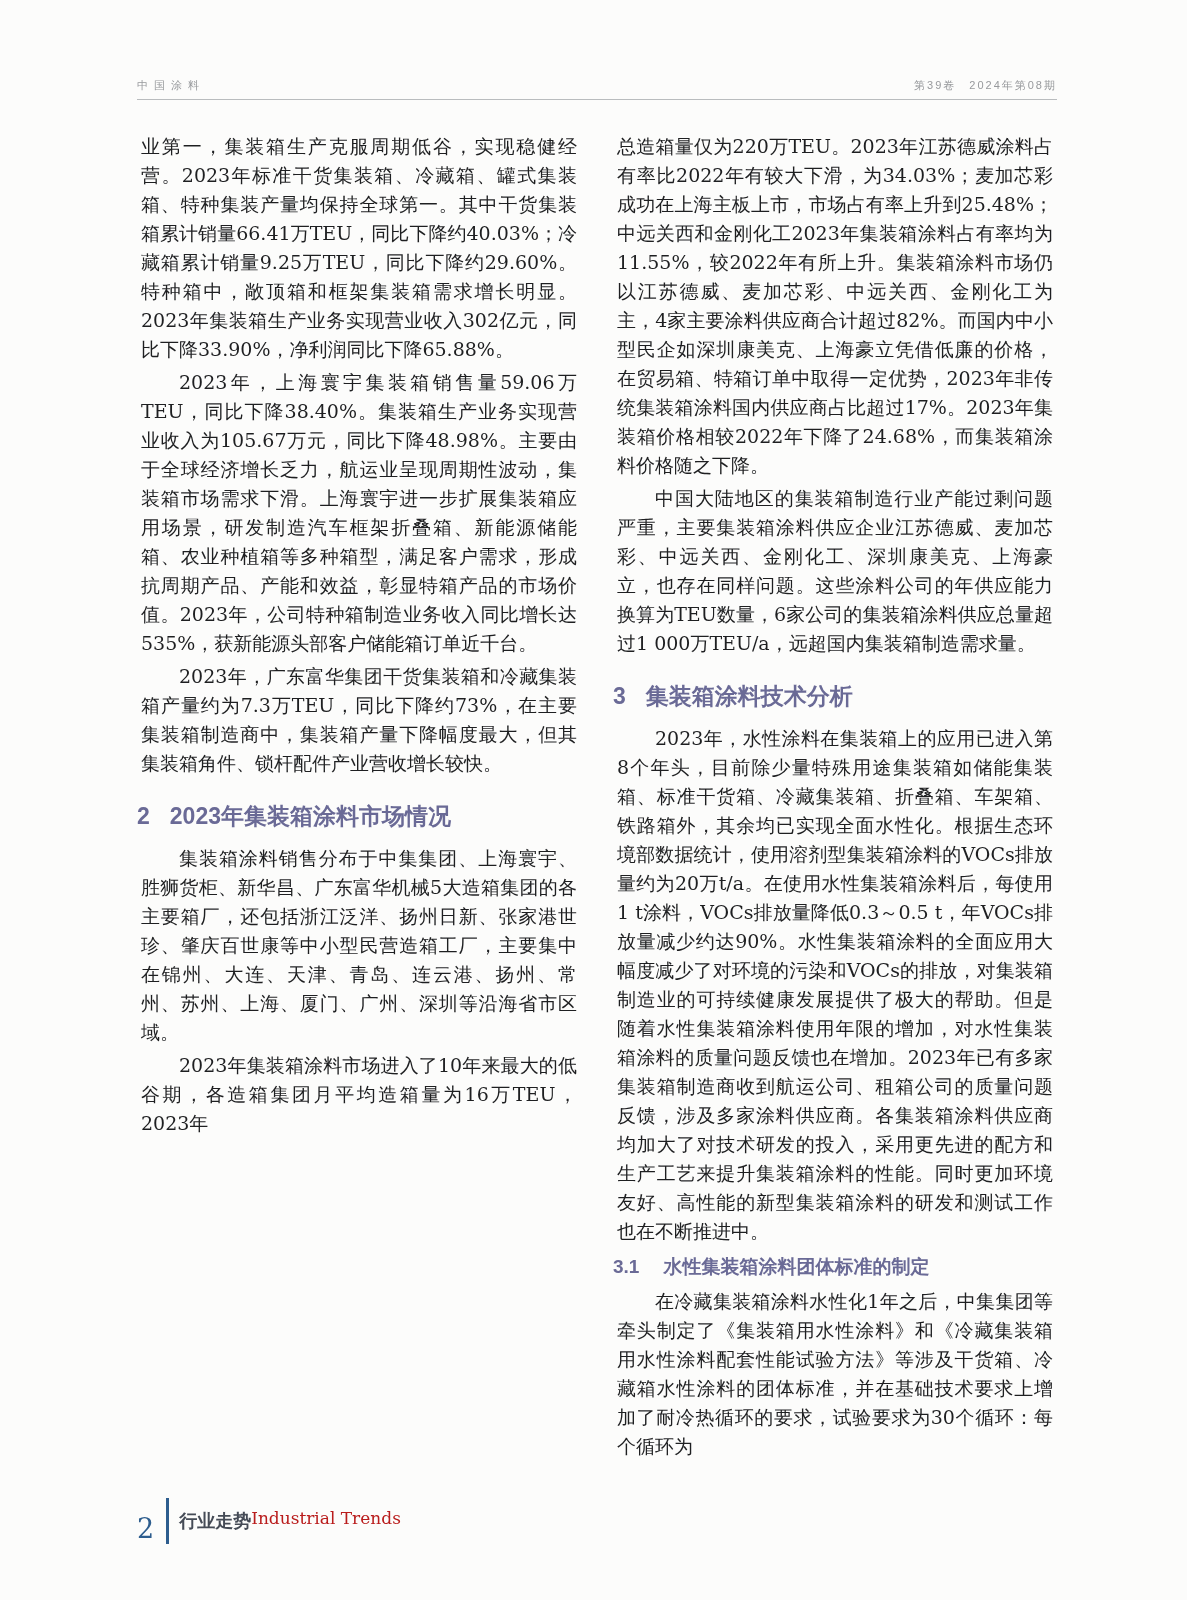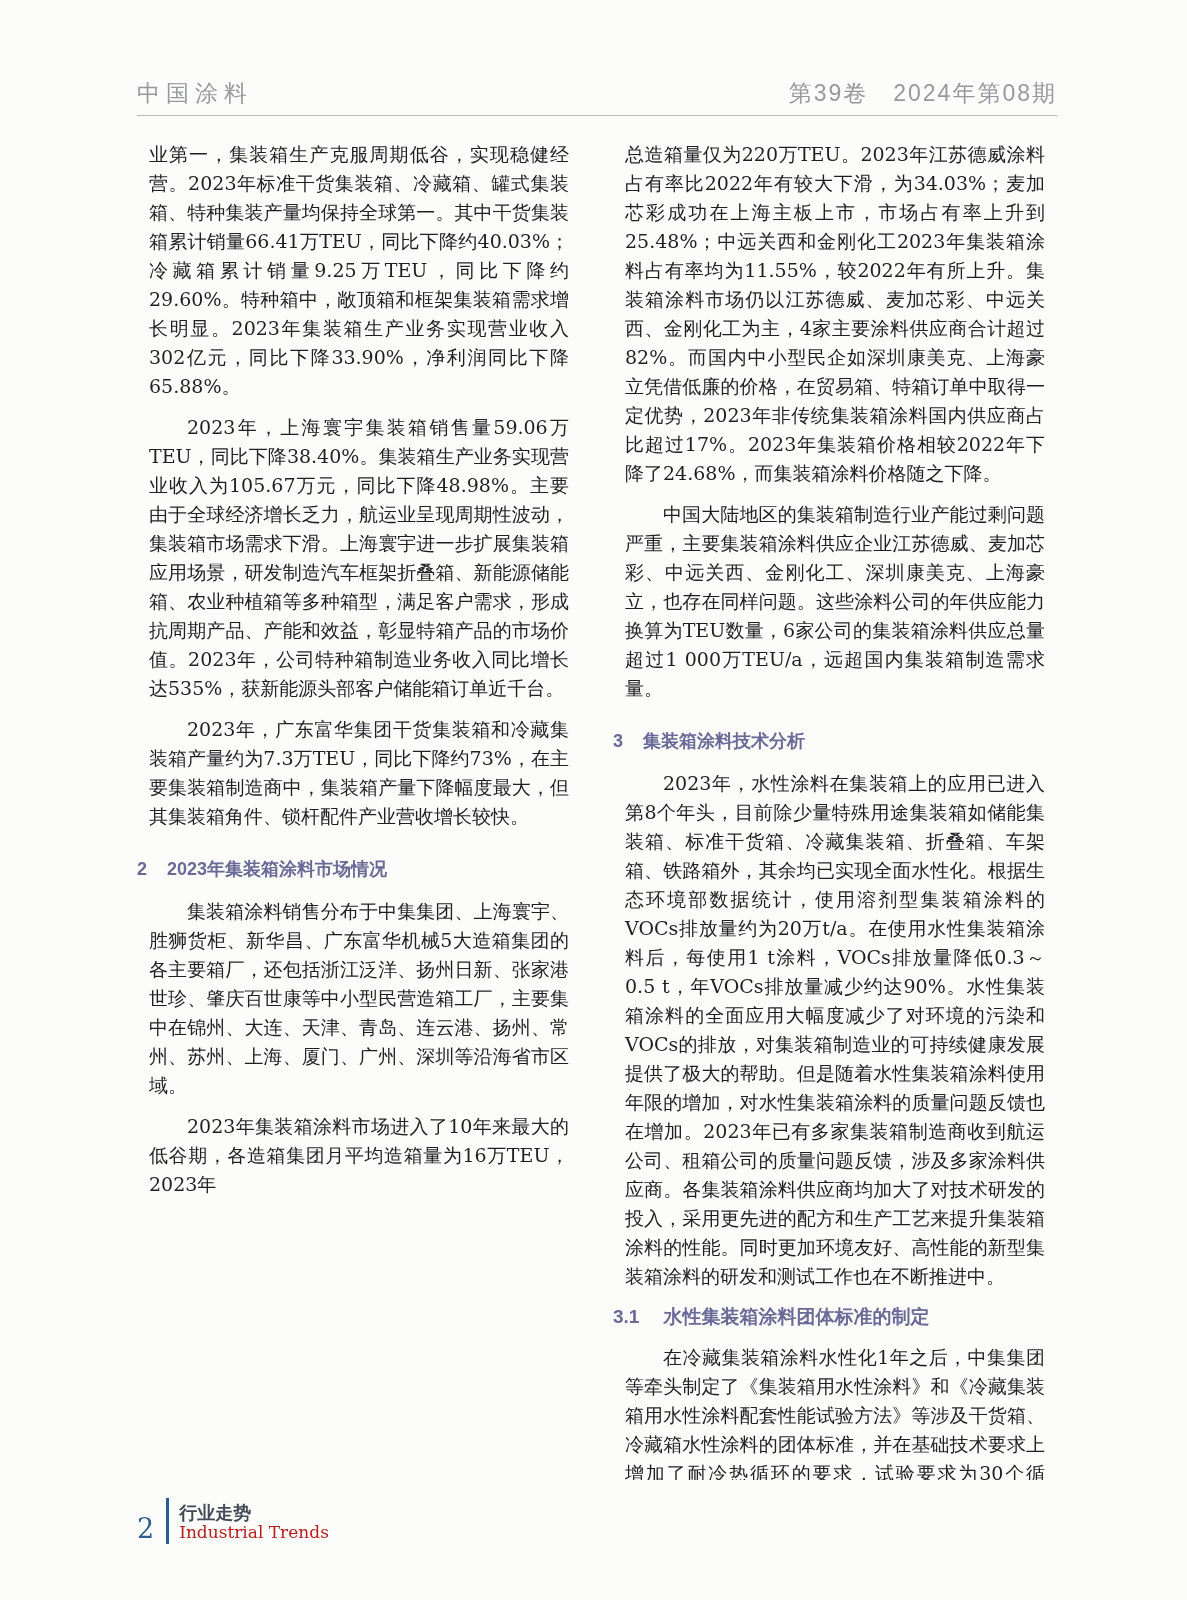--- a/index.html
+++ b/index.html
@@ -9,44 +9,44 @@
     margin:0 auto;
     background:#fcfcfb;
     font-family:"DejaVu Serif","Liberation Serif",serif;
     color:#1e1f21;
     overflow:hidden;
   }
   .page-header{
     position:absolute;left:137px;right:130px;top:78px;
     display:flex;justify-content:space-between;align-items:flex-end;
     font-family:"Liberation Sans","DejaVu Sans",sans-serif;
-    color:#97999c;font-size:23px;
+    color:#97999c;font-size:11px;
     padding-bottom:6px;
     border-bottom:1.5px solid #b9bcbe;
   }
   .journal-name{letter-spacing:6px;}
   .volume-issue{letter-spacing:2px;}
   .content{
     position:absolute;left:137px;top:128px;
     width:920px;height:1352px;
     display:flex;gap:32px;
     overflow:hidden;
   }
   .col{width:444px;overflow:hidden;}
   .col p{
-    margin:12px;
+    margin:4px;
     font-size:19px;line-height:29px;
     text-align:justify;
     text-indent:2em;
   }
   .col p.cont{text-indent:0;}
   h2.sec{
     margin:23px 0 13px 0;
     font-family:"Liberation Sans","DejaVu Sans",sans-serif;
-    font-size:18px;font-weight:bold;
+    font-size:23px;font-weight:bold;
     color:#6a6a96;
     line-height:30px;
   }
   h2.sec .sec-num{margin-right:20px;}
   h3.subsec{
     margin:7px 0 6px 0;
     font-family:"Liberation Sans","DejaVu Sans",sans-serif;
     font-size:19px;font-weight:bold;
     color:#6a6a96;
     line-height:28px;
@@ -57,21 +57,21 @@
     display:flex;align-items:center;
   }
   .page-num{
     font-size:27px;color:#2d5d8e;
     margin-right:12px;
     align-self:flex-end;
   }
   .footer-bar{
     width:3px;height:46px;background:#2d5d8e;margin-right:10px;
   }
-  .footer-text{display:flex;flex-direction:column;justify-content:space-between;}
+  .footer-text{display:flex;justify-content:space-between;}
   .footer-title{
     font-family:"Liberation Sans","DejaVu Sans",sans-serif;
     font-size:18px;font-weight:bold;color:#454b56;line-height:22px;
   }
   .footer-subtitle{
     font-size:17px;color:#b91c1c;line-height:16px;
   }
 </style>
 </head>
 <body>

